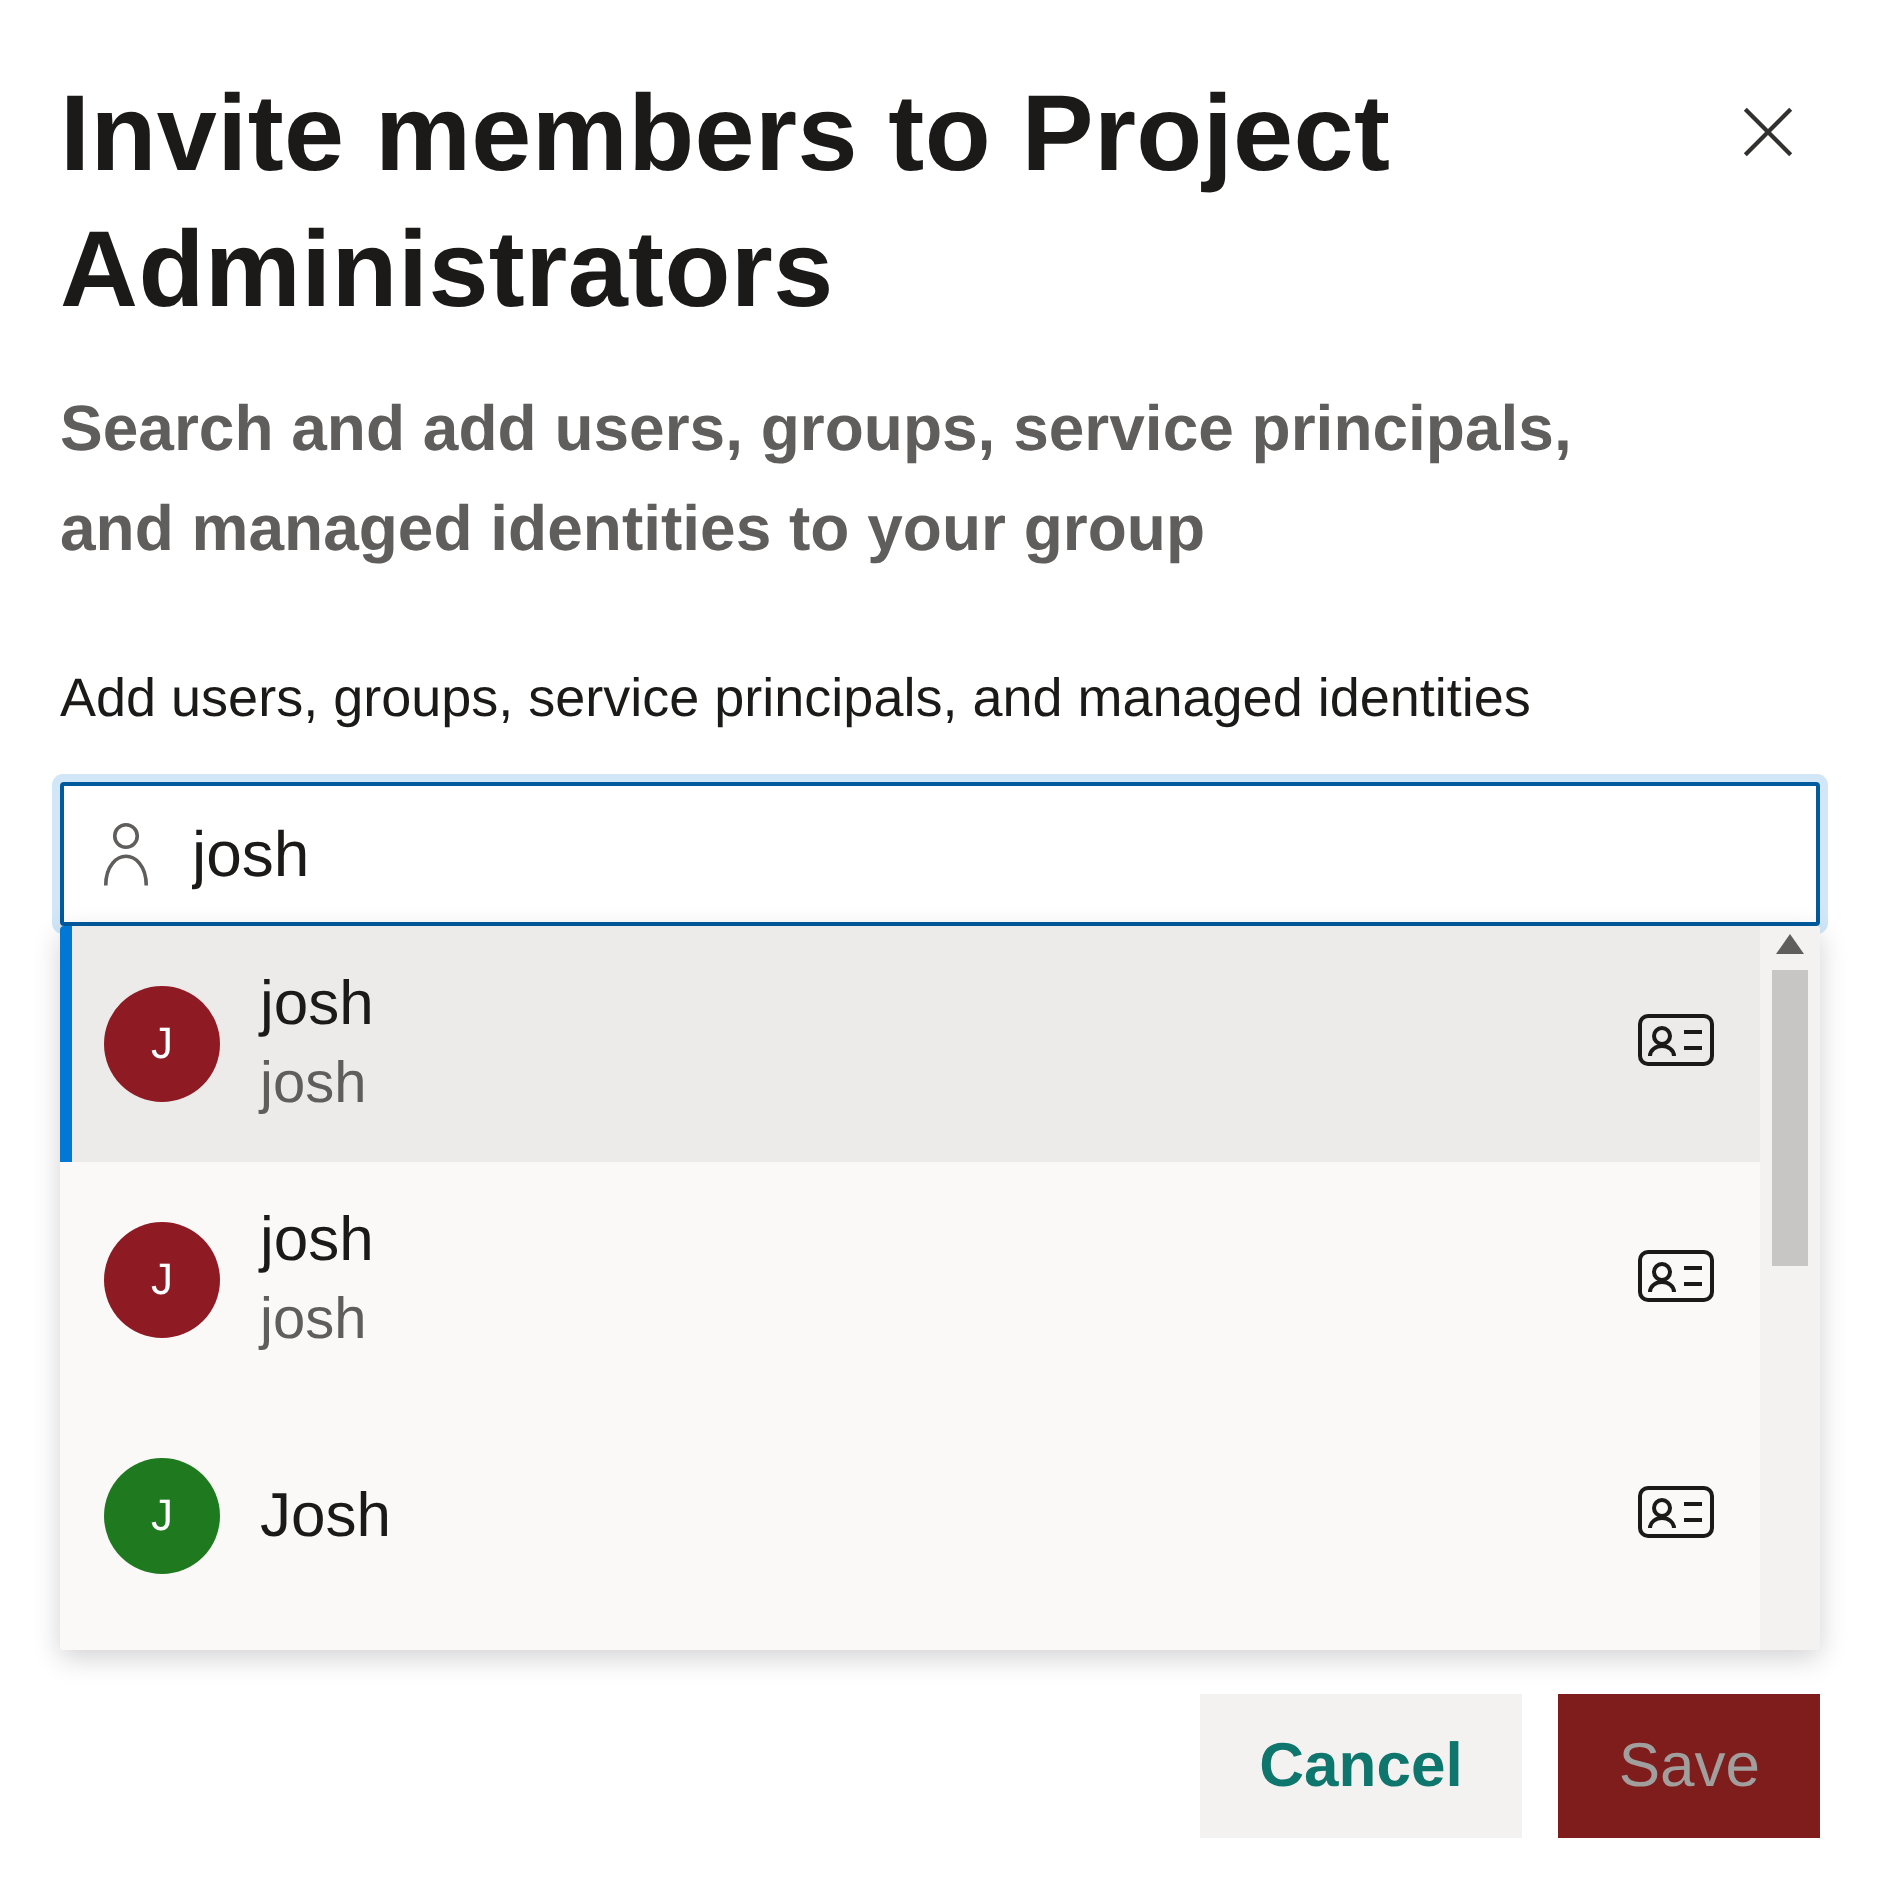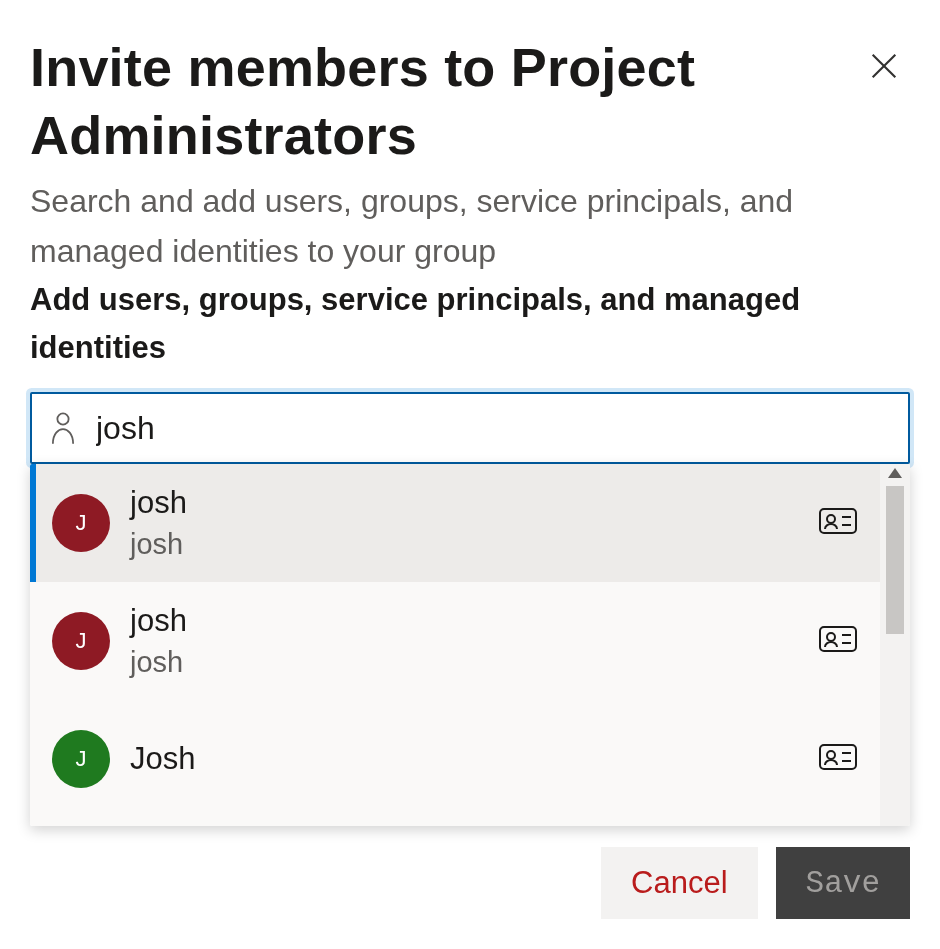--- a/index.html
+++ b/index.html
@@ -1,24 +1,24 @@
 <!DOCTYPE html>
 <html><head>
 <meta charset="utf-8">
 <style>
   * { box-sizing: border-box; margin: 0; padding: 0; }
   html, body { width: 940px; height: 949px; background: #ffffff; font-family: "Segoe UI", -apple-system, BlinkMacSystemFont, sans-serif; color: #1b1a19; }
   .panel { width: 940px; height: 949px; position: relative; padding: 34px 30px 0 30px; border-radius: 31px; }
   .header-row { display: flex; align-items: flex-start; gap: 24px; }
   .header-text { flex: 1 1 auto; }
   .dialog-title { font-size: 54px; line-height: 1.25; font-weight: 600; letter-spacing: 0.2px; color: #1b1a19; }
-  .dialog-subtitle { margin-top: 8px; font-size: 32px; line-height: 1.55; font-weight: 400; color: #605e5c; }
+  .dialog-subtitle { margin-top: 21px; font-size: 32px; line-height: 1.55; font-weight: 700; color: #605e5c; }
   .close-btn { width: 52px; height: 52px; flex: 0 0 auto; display: flex; align-items: center; justify-content: center; background: transparent; border: none; cursor: pointer; color: #323130; margin-top: 6px; }
   .close-btn svg { width: 34px; height: 34px; }
-  .field-label { font-size: 31px; line-height: 1.55; font-weight: 700; color: #1b1a19; }
+  .field-label { margin-top: 40px; font-size: 27px; line-height: 1.55; font-weight: 400; color: #1b1a19; }
   .search-wrap { margin-top: 20px; position: relative; }
   .search-field { width: 880px; height: 72px; border: 2px solid #005a9e; border-radius: 2px; box-shadow: 0 0 0 4px rgba(0,120,212,0.18); display: flex; align-items: center; padding: 0 16px; gap: 18px; background: #ffffff; }
   .person-icon { width: 30px; height: 36px; flex: 0 0 auto; color: #605e5c; }
   .search-input { border: none; outline: none; font-size: 32px; font-family: inherit; flex: 1 1 auto; color: #1b1a19; background: transparent; }
   
   .dropdown { position: absolute; left: 0; top: 72px; width: 880px; height: 362px; background: #ffffff; box-shadow: 0 4px 14px rgba(0,0,0,0.18); border-radius: 2px; overflow: hidden; }
   .dropdown-inner { display: flex; height: 100%; }
   .dropdown-list { flex: 1 1 auto; display: flex; flex-direction: column; background: #faf9f8; }
   .dropdown-item { display: flex; align-items: center; height: 118px; padding: 0 22px; gap: 20px; cursor: pointer; position: relative; }
   .dropdown-item.selected { background: #edebe9; }
@@ -29,22 +29,22 @@
   .result-text { flex: 1 1 auto; display: flex; flex-direction: column; line-height: 1.3; }
   .result-primary { font-size: 31px; color: #1b1a19; }
   .result-secondary { font-size: 29px; color: #605e5c; margin-top: 2px; }
   .badge-icon { width: 40px; height: 32px; flex: 0 0 auto; color: #1b1a19; }
   .dropdown-scroll { width: 30px; background: #f3f2f1; position: relative; display: flex; flex-direction: column; align-items: center; }
   .scroll-arrow-up { position: absolute; top: 4px; width: 0; height: 0; border-left: 7px solid transparent; border-right: 7px solid transparent; border-bottom: 10px solid #605e5c; }
   .scroll-thumb { position: absolute; top: 22px; width: 18px; height: 148px; background: #c8c6c4; }
   
   .footer { position: absolute; right: 30px; bottom: 30px; display: flex; gap: 18px; }
   .btn { height: 72px; padding: 0 30px; font-size: 31px; font-family: inherit; font-weight: 400; border: none; cursor: pointer; }
-  .btn-secondary { background: #f3f2f1; color: #b91c1c; }
-  .btn-primary-disabled { background: #404040; color: #a19f9d; cursor: default; font-family: Liberation Mono, monospace; }
+  .btn-secondary { background: #f3f2f1; color: #0f766e; font-weight: bold; }
+  .btn-primary-disabled { background: #7f1d1d; color: #a19f9d; cursor: default; }
 </style>
 </head>
 <body>
 
 <div class="panel">
 
   <div class="header-row">
     <div class="header-text">
       <h1 class="dialog-title">Invite members to Project Administrators</h1>
       <p class="dialog-subtitle">Search and add users, groups, service principals, and managed identities to your group</p>

